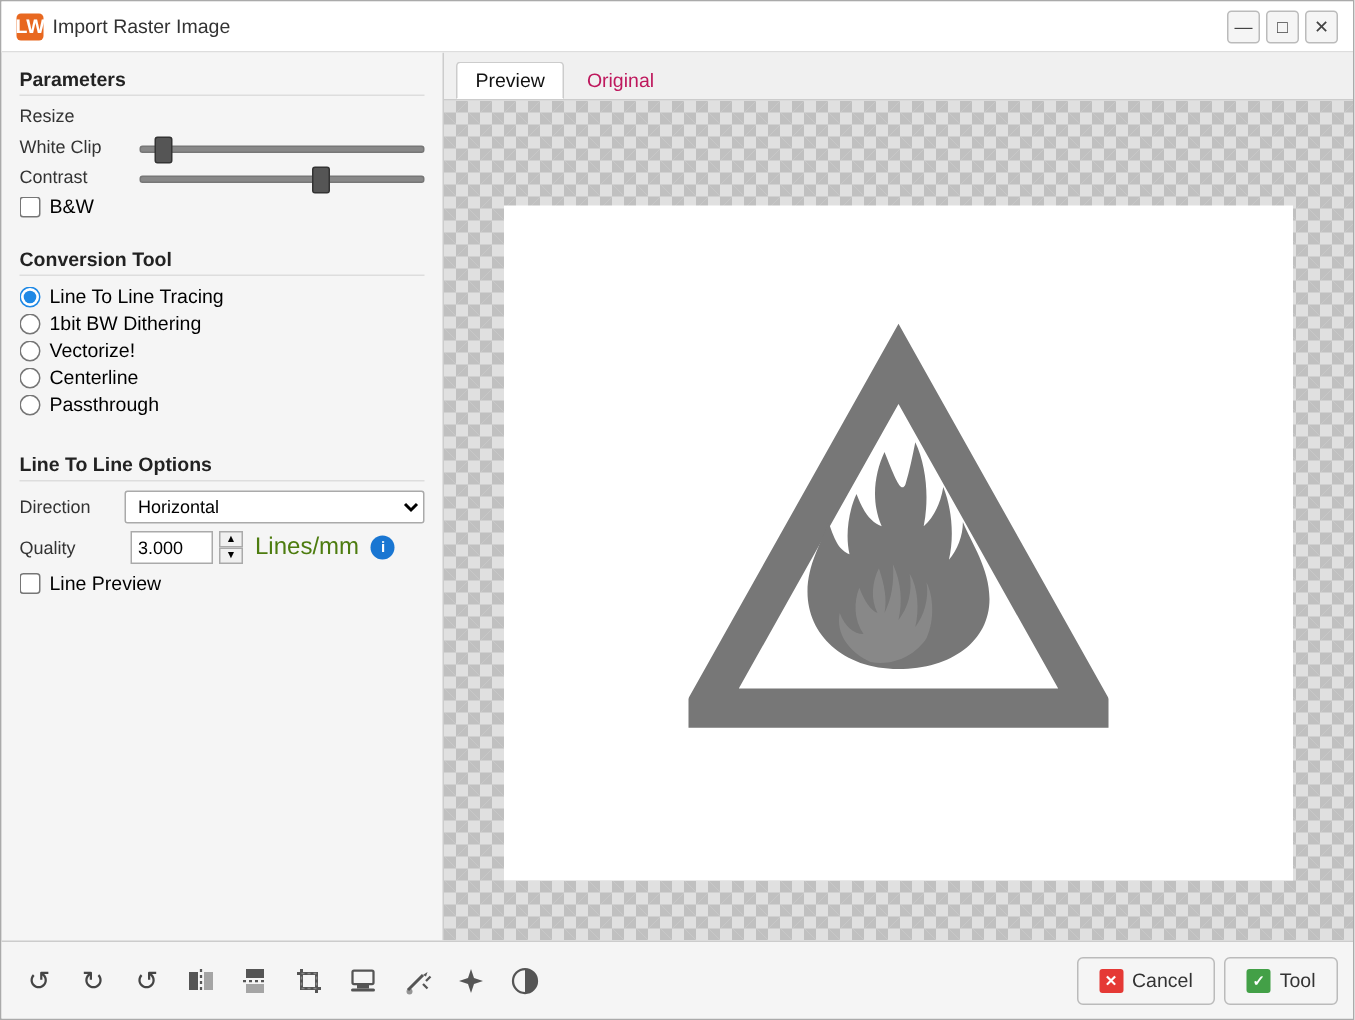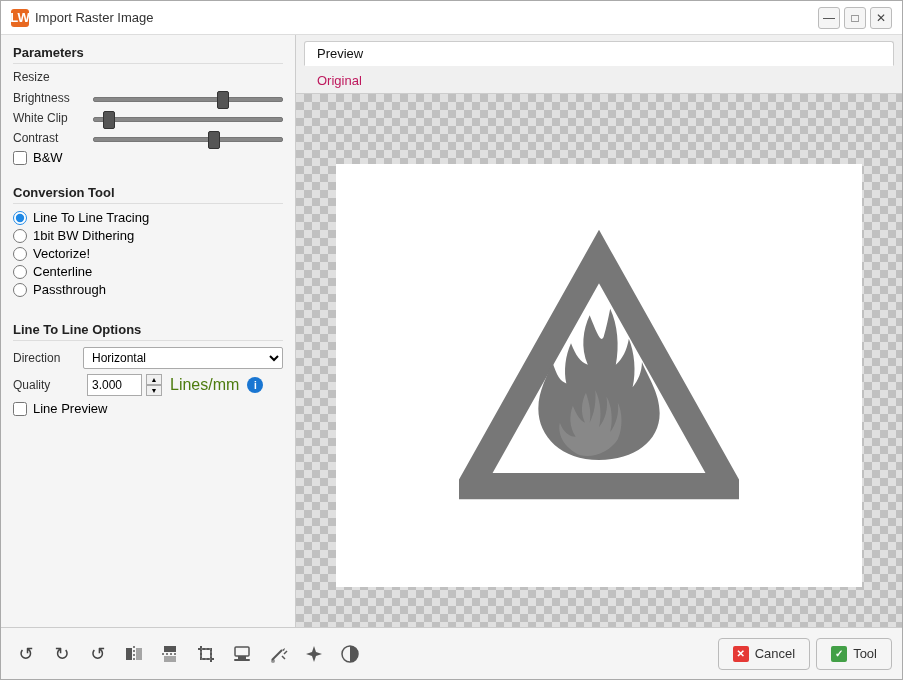--- a/index.html
+++ b/index.html
@@ -252,21 +252,20 @@
       flex-direction: column;
       background: #f0f0f0;
     }
 
     .tab-bar {
       display: flex;
       background: #f0f0f0;
       padding: 6px 8px 0 8px;
       gap: 2px;
       border-bottom: 1px solid #ccc;
-      flex-direction: column;
     }
 
     .tab {
       padding: 4px 12px;
       font-size: 12px;
       cursor: pointer;
       border: 1px solid transparent;
       border-radius: 3px 3px 0 0;
       color: #be185d;
       background: transparent;
@@ -456,26 +455,20 @@
 
     <div class="left-panel">
 
       <div>
         <div class="section-title">Parameters</div>
 
         <div class="dropdown-row">
           <span class="dropdown-label">Resize</span>
         </div>
 
-        <div class="param-row">
-          <span class="param-label">Brightness</span>
-          <div class="param-control">
-            <input type="range" class="styled-slider brightness-slider" min="0" max="100" value="70" style="">
-          </div>
-        </div>
 
         <div class="param-row">
           <span class="param-label">White Clip</span>
           <div class="param-control">
             <input type="range" class="styled-slider whiteclip-slider" min="0" max="100" value="5" style="">
           </div>
         </div>
 
         <div class="param-row">
           <span class="param-label">Contrast</span>

